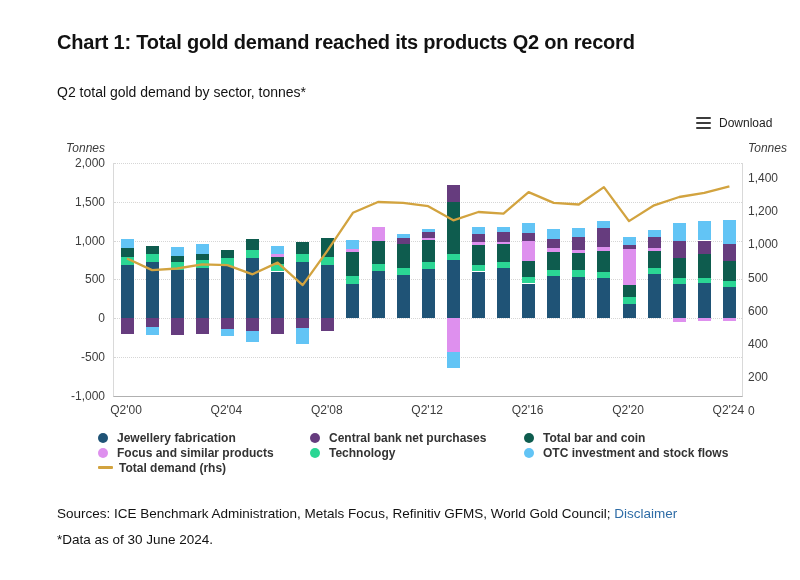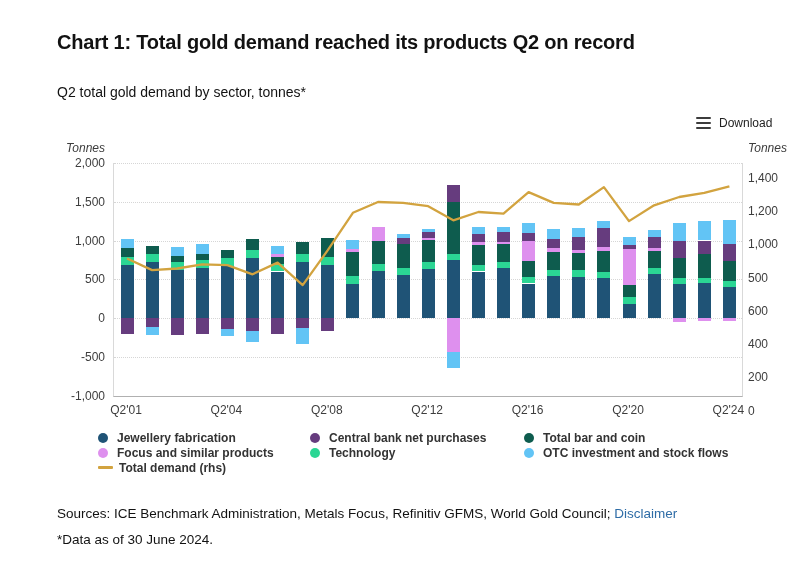--- a/index.html
+++ b/index.html
@@ -64,21 +64,21 @@
     <div class="tick right" style="top: 156px;">1,400</div>
     <div class="tick right" style="top: 189.2px;">1,200</div>
     <div class="tick right" style="top: 222.4px;">1,000</div>
     <div class="tick right" style="top: 255.6px;">500</div>
     <div class="tick right" style="top: 288.9px;">600</div>
     <div class="tick right" style="top: 322.1px;">400</div>
     <div class="tick right" style="top: 355.3px;">200</div>
     <div class="tick right" style="top: 388.5px;">0</div>
   </div>
 <div id="x-ticks">
-    <div class="tick x" style="left: 94px;">Q2'01</div>
+    <div class="tick x" style="left: 94px;">Q2'00</div>
     <div class="tick x" style="left: 194.4px;">Q2'04</div>
     <div class="tick x" style="left: 294.8px;">Q2'08</div>
     <div class="tick x" style="left: 395.2px;">Q2'12</div>
     <div class="tick x" style="left: 495.6px;">Q2'16</div>
     <div class="tick x" style="left: 596px;">Q2'20</div>
     <div class="tick x" style="left: 696.4px;">Q2'24</div>
   </div>
 
 <div id="plot">
     <div class="gridline" style="top: 0px;"></div>

